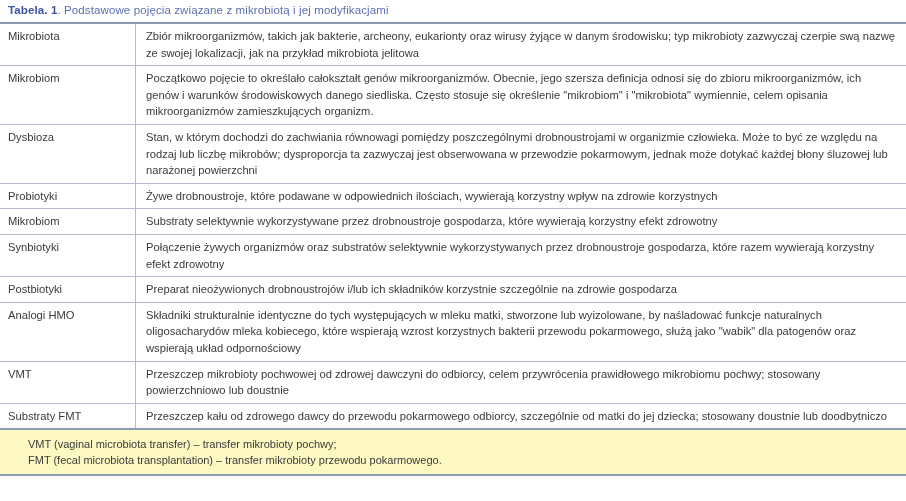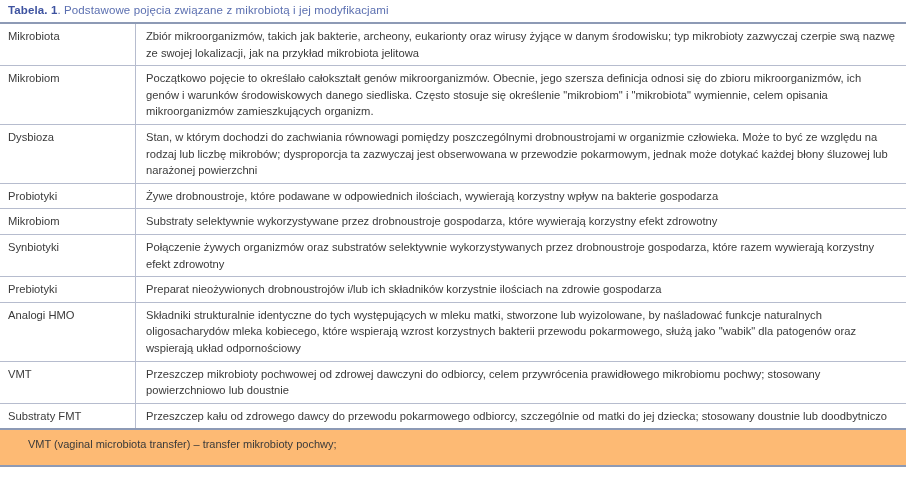--- a/index.html
+++ b/index.html
@@ -84,22 +84,22 @@
     border-right: 1px solid #b6bcce;
     white-space: nowrap;
   }
   .tbl td.def {
     padding-left: 10px;
     padding-right: 10px;
   }
 
   
   .footnotes {
-    background: #fdba74;
-    padding: 6px 0 13px 28px;
+    background: #fef9c3;
+    padding: 6px 0 6px 28px;
   }
   .footnotes .fn-line {
     color: #3a3a3a;
     font-size: 11px;
     line-height: 16px;
     white-space: nowrap;
   }
 </style>
 </head>
 <body>
@@ -121,50 +121,51 @@
       <tr>
         <td class="term">Mikrobiom</td>
         <td class="def">Początkowo pojęcie to określało całokształt genów mikroorganizmów. Obecnie, jego szersza definicja odnosi się do zbioru mikroorganizmów, ich genów i warunków środowiskowych danego siedliska. Często stosuje się określenie "mikrobiom" i "mikrobiota" wymiennie, celem opisania mikroorganizmów zamieszkujących organizm.</td>
       </tr>
       <tr>
         <td class="term">Dysbioza</td>
         <td class="def">Stan, w którym dochodzi do zachwiania równowagi pomiędzy poszczególnymi drobnoustrojami w organizmie człowieka. Może to być ze względu na rodzaj lub liczbę mikrobów; dysproporcja ta zazwyczaj jest obserwowana w przewodzie pokarmowym, jednak może dotykać każdej błony śluzowej lub narażonej powierzchni</td>
       </tr>
       <tr>
         <td class="term">Probiotyki</td>
-        <td class="def">Żywe drobnoustroje, które podawane w odpowiednich ilościach, wywierają korzystny wpływ na bakterie gospodarza</td>
+        <td class="def">Żywe drobnoustroje, które podawane w odpowiednich ilościach, wywierają korzystny wpływ na zdrowie korzystnych</td>
       </tr>
       <tr>
         <td class="term">Mikrobiom</td>
         <td class="def">Substraty selektywnie wykorzystywane przez drobnoustroje gospodarza, które wywierają korzystny efekt zdrowotny</td>
       </tr>
       <tr>
         <td class="term">Synbiotyki</td>
         <td class="def">Połączenie żywych organizmów oraz substratów selektywnie wykorzystywanych przez drobnoustroje gospodarza, które razem wywierają korzystny efekt zdrowotny</td>
       </tr>
       <tr>
-        <td class="term">Prebiotyki</td>
-        <td class="def">Preparat nieożywionych drobnoustrojów i/lub ich składników korzystnie ilościach na zdrowie gospodarza</td>
+        <td class="term">Postbiotyki</td>
+        <td class="def">Preparat nieożywionych drobnoustrojów i/lub ich składników korzystnie szczególnie na zdrowie gospodarza</td>
       </tr>
       <tr>
         <td class="term">Analogi HMO</td>
         <td class="def">Składniki strukturalnie identyczne do tych występujących w mleku matki, stworzone lub wyizolowane, by naśladować funkcje naturalnych oligosacharydów mleka kobiecego, które wspierają wzrost korzystnych bakterii przewodu pokarmowego, służą jako "wabik" dla patogenów oraz wspierają układ odpornościowy</td>
       </tr>
       <tr>
         <td class="term">VMT</td>
         <td class="def">Przeszczep mikrobioty pochwowej od zdrowej dawczyni do odbiorcy, celem przywrócenia prawidłowego mikrobiomu pochwy; stosowany powierzchniowo lub doustnie</td>
       </tr>
       <tr>
         <td class="term">Substraty FMT</td>
         <td class="def">Przeszczep kału od zdrowego dawcy do przewodu pokarmowego odbiorcy, szczególnie od matki do jej dziecka; stosowany doustnie lub doodbytniczo</td>
       </tr>
     </tbody>
   </table>
 
   <div class="rule-mid"></div>
 
   <div class="footnotes">
     <div class="fn-line">VMT (vaginal microbiota transfer) – transfer mikrobioty pochwy;</div>
+    <div class="fn-line">FMT (fecal microbiota transplantation) – transfer mikrobioty przewodu pokarmowego.</div>
   </div>
 
   <div class="rule-bottom"></div>
 
 </div>
 
 </body></html>

